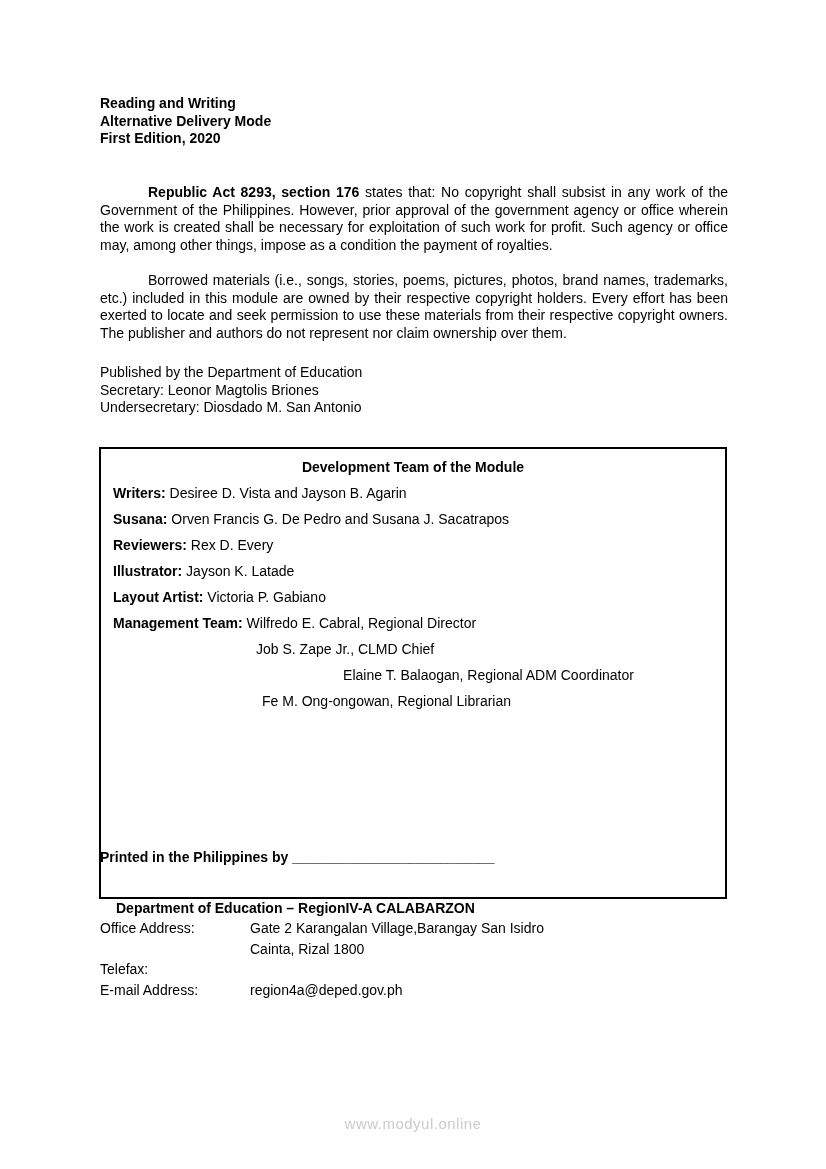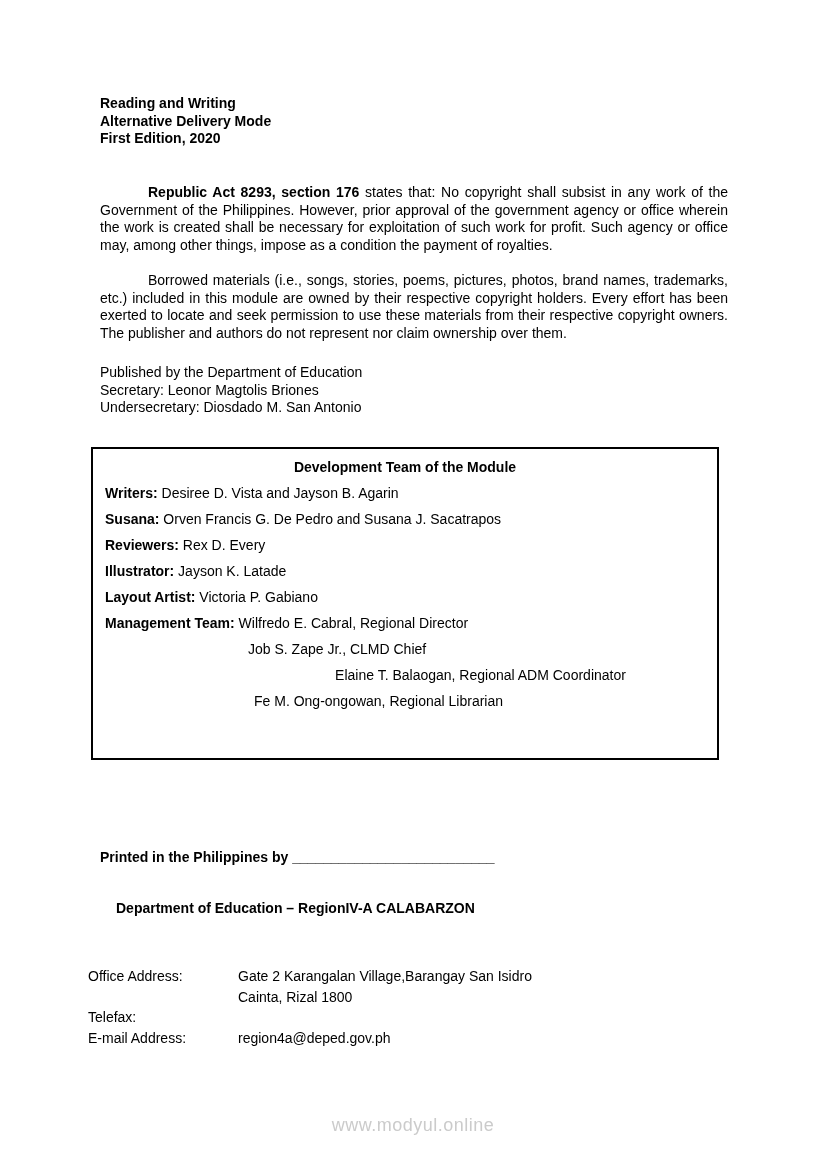--- a/index.html
+++ b/index.html
@@ -42,24 +42,24 @@
   .publisher-block {
     position: absolute;
     left: 100px;
     top: 364px;
     line-height: 17.5px;
     white-space: nowrap;
   }
 
   .dev-box {
     position: absolute;
-    left: 91px;
+    left: 99px;
     top: 447px;
     width: 628px;
-    height: 313px;
+    height: 452px;
     border: 2px solid #000000;
     box-sizing: border-box;
     padding: 10px 12px 0 12px;
   }
   .dev-box-title {
     text-align: center;
     font-weight: bold;
     margin: 0 0 8px 0;
     line-height: 17.5px;
   }
@@ -85,40 +85,39 @@
     left: 100px;
     top: 884px;
     margin: 16px;
     font-weight: bold;
     line-height: 17.5px;
     white-space: nowrap;
   }
 
   .contact-block {
     position: absolute;
-    left: 88px;
+    left: 100px;
     top: 918px;
     line-height: 20.5px;
-    margin-top: 48px;
   }
   .contact-row { display: flex; }
   .contact-label {
     width: 150px;
     flex: none;
   }
   .contact-value { white-space: nowrap; }
 
   .watermark {
     position: absolute;
     left: 0;
     top: 1115px;
     width: 100%;
     text-align: center;
     color: #cbcbcb;
-    font-size: 18px;
+    font-size: 15px;
     letter-spacing: 0.5px;
   }
 </style>
 </head>
 <body>
 
 <div class="title-block">
   <div>Reading and Writing</div>
   <div>Alternative Delivery Mode</div>
   <div>First Edition, 2020</div>

